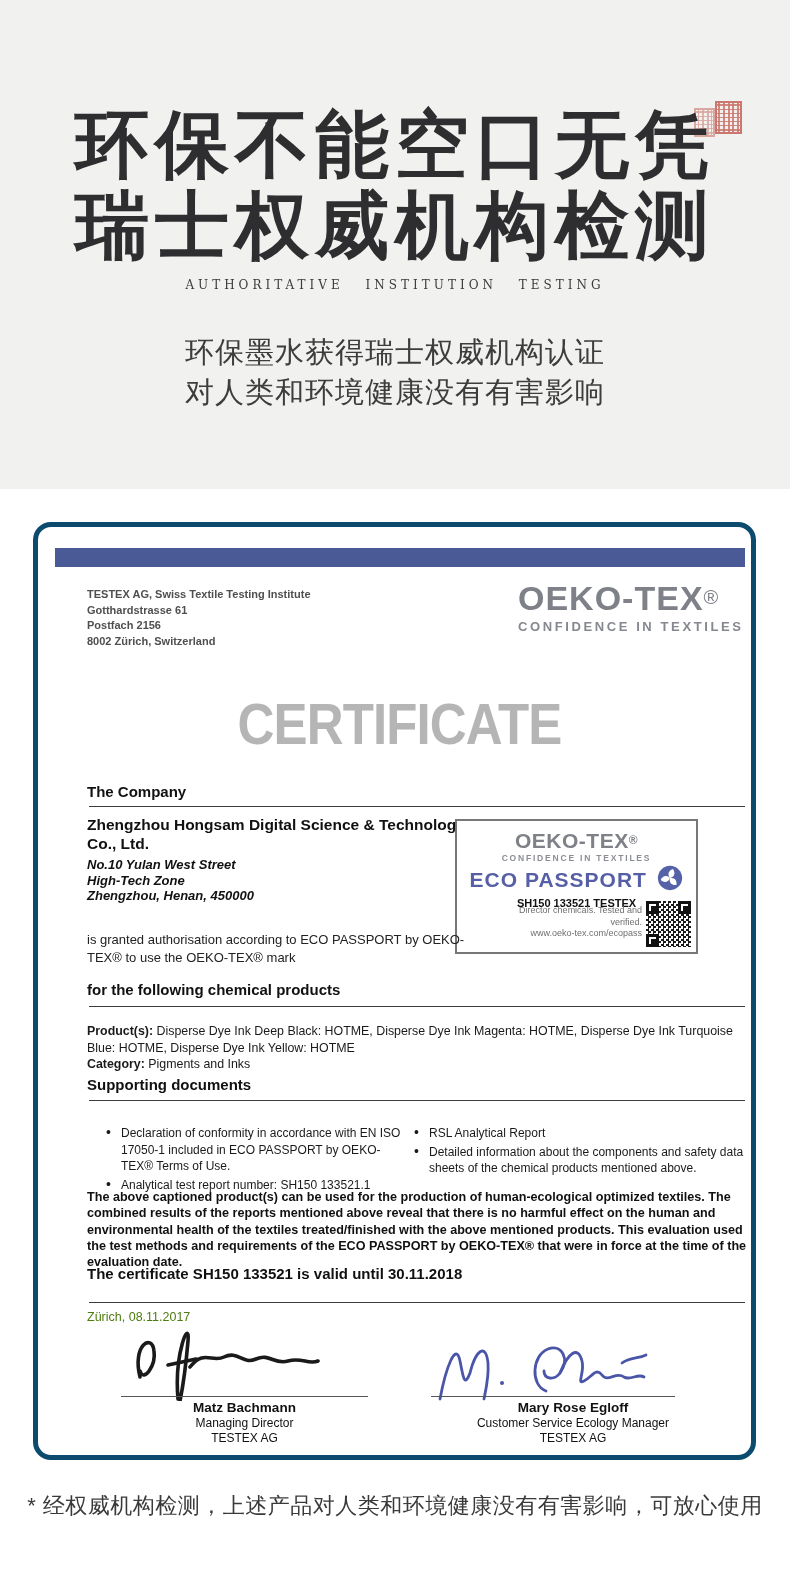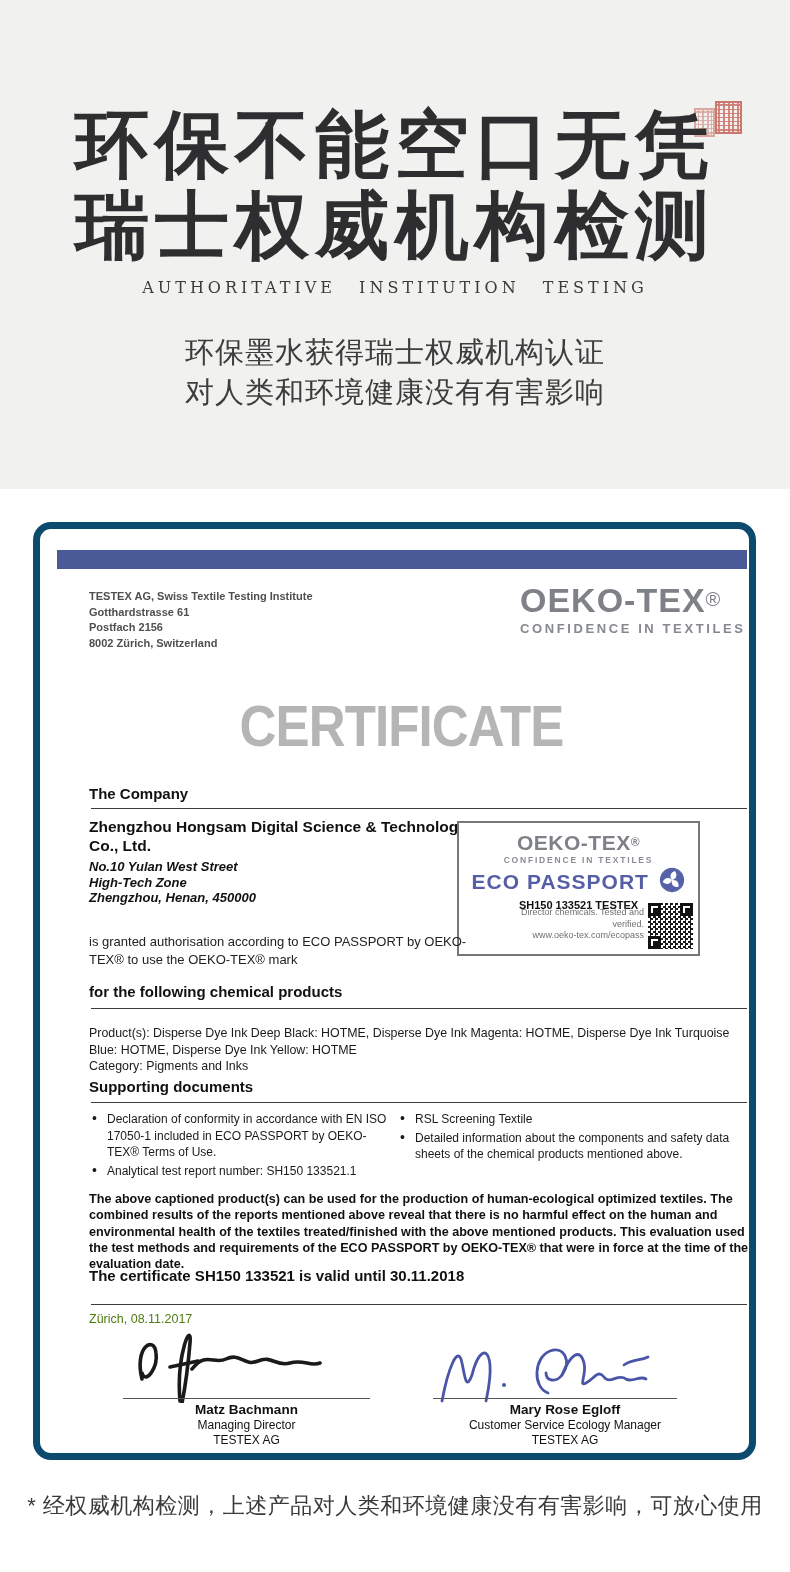--- a/index.html
+++ b/index.html
@@ -5,39 +5,39 @@
   html,body{margin:0;padding:0;background:#fff;}
   .page{position:relative;width:790px;height:1572px;background:#ffffff;overflow:hidden;
         font-family:"Liberation Sans",sans-serif;color:#1c1c1c;}
 
   
   .hero{position:absolute;left:0;top:0;width:790px;height:489px;background:#f1f1ef;}
   .hero-title{position:absolute;left:0;top:104px;width:790px;text-align:center;
     font-family:"DejaVu Serif","Liberation Serif",serif;font-weight:700;
     font-size:74px;line-height:81px;letter-spacing:6px;color:#2e2e30;white-space:nowrap;}
   .hero-sub-en{position:absolute;left:0;top:278px;width:790px;text-align:center;
-    font-family:"DejaVu Serif","Liberation Serif",serif;font-size:16px;
+    font-family:"DejaVu Serif","Liberation Serif",serif;font-size:12px;
     letter-spacing:4px;word-spacing:14px;color:#3b3b3b;}
   .hero-desc{position:absolute;left:0;width:790px;text-align:center;
     font-family:"DejaVu Serif","Liberation Serif",serif;font-size:29px;
     letter-spacing:1px;color:#3d3d3d;white-space:nowrap;}
   .hero-desc.l1{top:333px;} .hero-desc.l2{top:373px;}
 
   
   .seal{position:absolute;left:694px;top:101px;width:50px;height:46px;}
   .seal .sq{position:absolute;border:2px solid #c76a60;box-sizing:border-box;
     background-image:repeating-linear-gradient(0deg, rgba(199,106,96,.85) 0 1.5px, transparent 1.5px 4px),
                      repeating-linear-gradient(90deg, rgba(199,106,96,.85) 0 1.5px, transparent 1.5px 4.5px);
     background-origin:content-box;padding:2px;}
   .seal .a{right:2px;top:0;width:27px;height:33px;opacity:.9;}
   .seal .b{left:0;top:7px;width:21px;height:29px;opacity:.55;}
 
   
   .card{position:absolute;left:33px;top:522px;width:723px;height:938px;background:#fff;
-        border:7px solid #0c4a6e;border-radius:18px;box-sizing:border-box;padding-left:20px;}
+        border:5px solid #0c4a6e;border-radius:18px;box-sizing:border-box;padding-left:20px;}
   .card *{box-sizing:border-box;}
   .bluebar{position:absolute;left:17px;top:21px;width:690px;height:19px;background:#4a5a96;}
 
   .issuer{position:absolute;left:49px;top:60px;font-size:11px;line-height:15.5px;
           font-weight:700;color:#4f4f4f;}
   .brand{position:absolute;left:480px;top:52px;width:230px;text-align:left;color:#7e8187;}
   .brand .big{font-size:34px;font-weight:700;letter-spacing:1px;white-space:nowrap;}
   .brand .big .reg{font-size:20px;vertical-align:6px;font-weight:400;}
   .brand .tag{font-size:13px;font-weight:700;letter-spacing:2.6px;margin-top:1px;color:#85888e;white-space:nowrap;}
 
@@ -67,23 +67,23 @@
   .badge .bno{font-size:11px;font-weight:700;color:#111;margin-top:2px;}
   .badge .note{position:absolute;right:54px;top:84px;width:140px;text-align:right;
                font-size:9px;line-height:11.5px;color:#6f6f6f;}
   .qr{position:absolute;right:5px;bottom:5px;width:45px;height:46px;
       background:repeating-conic-gradient(#1a1a1a 0 25%, #ffffff 0 50%) 0 0/5px 5px;}
   .qr .f{position:absolute;width:13px;height:13px;background:#fff;border:3px solid #111;}
   .qr .f::after{content:"";position:absolute;left:2px;top:2px;width:5px;height:5px;background:#111;}
   .qr .f1{left:0;top:0;} .qr .f2{right:0;top:0;} .qr .f3{left:0;bottom:0;}
 
   .prodline{position:absolute;left:49px;top:496px;width:662px;font-size:12.4px;line-height:16.5px;color:#1a1a1a;}
-  .lbl{font-weight:400;text-align:center;}
-
-  .bullets{position:absolute;top:582px;margin:0;padding:0;list-style:none;
+  .lbl{font-weight:700;text-align:center;}
+
+  .bullets{position:absolute;top:582px;margin:16px;padding:0;list-style:none;
            font-size:12px;line-height:16.5px;color:#1a1a1a;}
   .bullets.left{left:52px;width:305px;}
   .bullets.right{left:360px;width:340px;}
   .bullets li{position:relative;padding-left:15px;margin-bottom:2px;}
   .bullets li::before{content:"•";position:absolute;left:0;top:-1px;font-size:14px;}
 
   .statement{position:absolute;left:49px;top:662px;width:662px;
              font-size:12.6px;line-height:16.3px;font-weight:700;color:#111;}
   .validity{position:absolute;left:49px;top:738px;font-size:15px;font-weight:700;color:#111;}
   .placedate{position:absolute;left:49px;top:783px;font-size:12.5px;color:#4d7c0f;}
@@ -184,21 +184,21 @@
     </div>
 
     <div class="h-sec" style="top:549px">Supporting documents</div>
     <div class="hr" style="top:573px"></div>
 
     <ul class="bullets left">
       <li>Declaration of conformity in accordance with EN ISO 17050-1 included in ECO PASSPORT by OEKO-TEX® Terms of Use.</li>
       <li>Analytical test report number: SH150 133521.1</li>
     </ul>
     <ul class="bullets right">
-      <li>RSL Screening Textile</li>
+      <li>RSL Analytical Report</li>
       <li>Detailed information about the components and safety data sheets of the chemical products mentioned above.</li>
     </ul>
 
     <div class="statement">The above captioned product(s) can be used for the production of human-ecological optimized textiles. The combined results of the reports mentioned above reveal that there is no harmful effect on the human and environmental health of the textiles treated/finished with the above mentioned products. This evaluation used the test methods and requirements of the ECO PASSPORT by OEKO-TEX® that were in force at the time of the evaluation date.</div>
 
     <div class="validity">The certificate SH150 133521 is valid until 30.11.2018</div>
     <div class="hr" style="top:775px"></div>
 
     <div class="placedate">Zürich, 08.11.2017</div>
 
@@ -220,21 +220,21 @@
     <svg class="sigsvg" style="left:388px;top:796px" width="250" height="78" viewBox="0 0 250 78">
       <g fill="none" stroke="#4a55a8" stroke-width="2.8" stroke-linecap="round">
         <path d="M14,76 C20,44 30,18 34,38 C37,52 38,66 44,50 C50,26 60,20 62,40 C63,54 60,66 58,76"></path>
         <circle cx="76" cy="60" r="2" fill="#4a55a8" stroke="none"></circle>
         <path d="M120,68 C104,62 106,32 122,26 C136,21 144,36 134,50 C128,58 118,56 118,48"></path>
         <path d="M134,50 C142,30 152,22 156,38 C159,50 150,62 158,58 C166,54 170,44 176,52 C182,60 190,48 198,54 C204,58 212,50 218,54"></path>
         <path d="M196,40 C204,34 212,36 220,32"></path>
       </g>
     </svg>
     <div class="sigline" style="left:393px;width:244px"></div>
-    <div class="signame" style="left:383px;width:284px">
+    <div class="signame" style="left:393px;width:284px">
       <div class="n">Mary Rose Egloff</div>
       <div class="r">Customer Service Ecology Manager</div>
       <div class="o">TESTEX AG</div>
     </div>
   </div>
 
   <div class="footnote">* 经权威机构检测，上述产品对人类和环境健康没有有害影响，可放心使用</div>
 
 </div>
 

